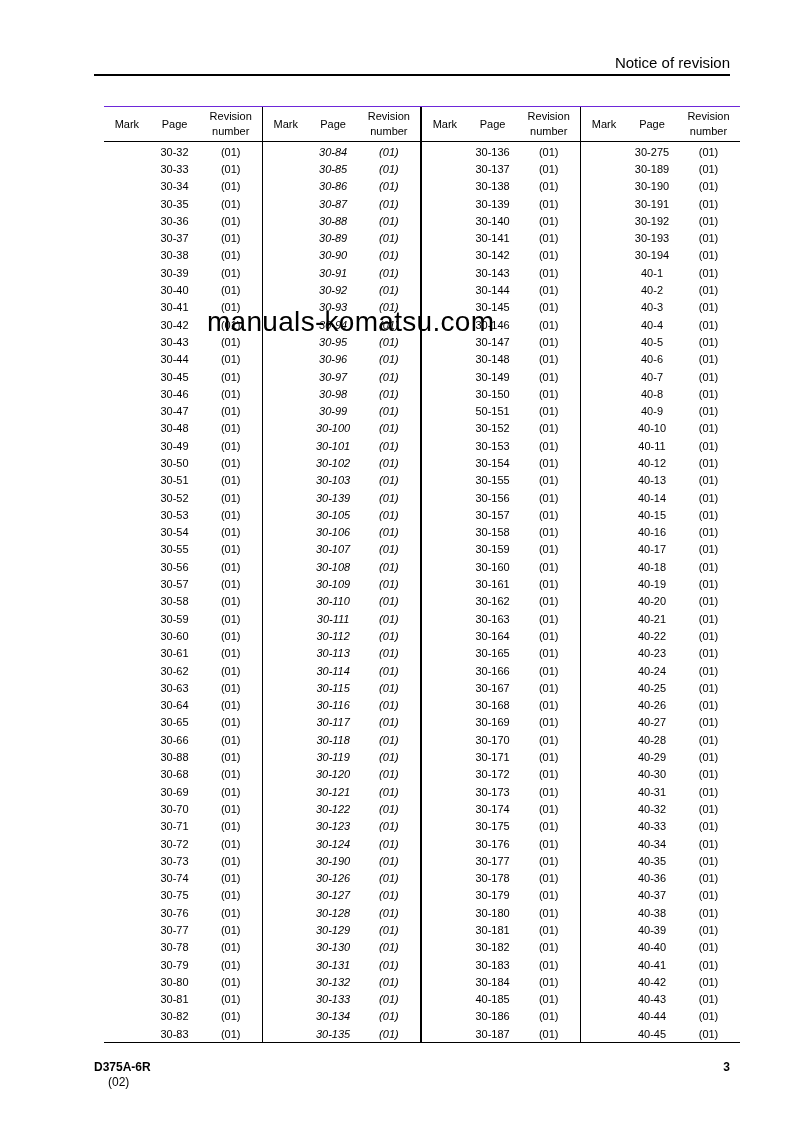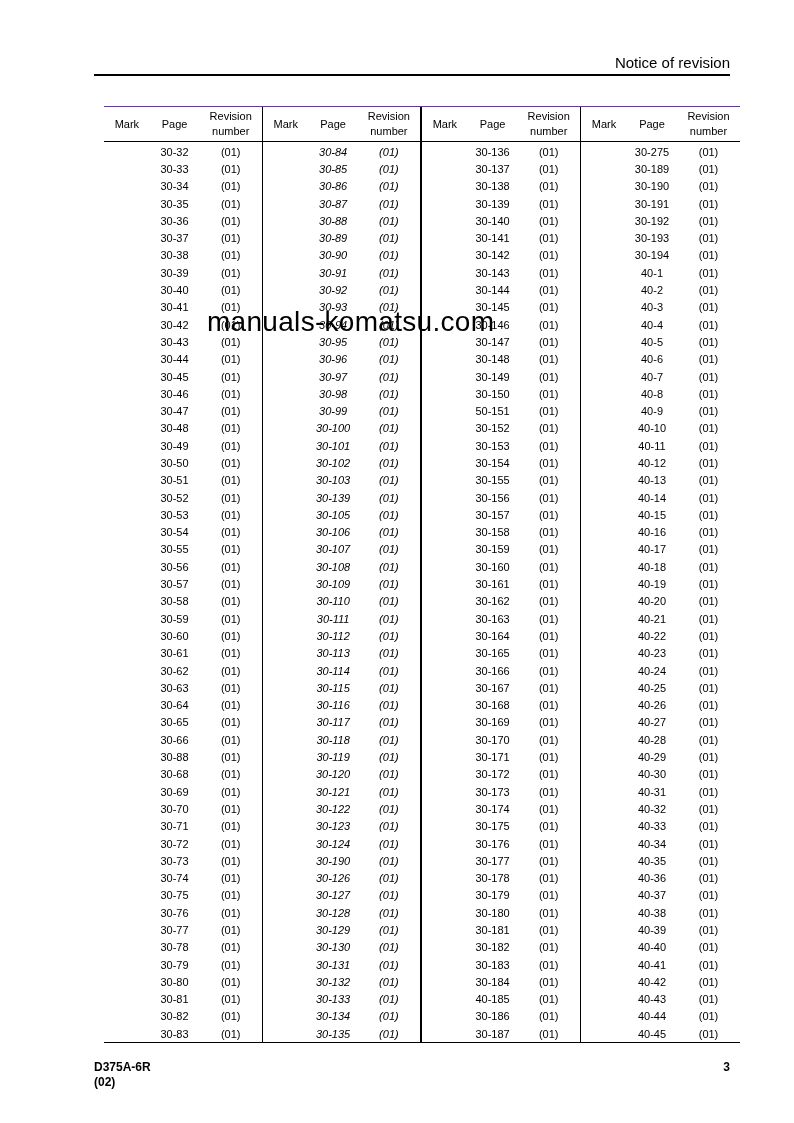--- a/index.html
+++ b/index.html
@@ -16,21 +16,21 @@
   .c2{width:50px;}
   .c3{width:63px;}
   .body{display:flex;}
   .col{width:159px;box-sizing:border-box;padding-top:1px;}
   .col.b1{border-right:1px solid #000;}
   .col.b2{border-right:2px solid #000;font-style:italic;}
   .row{display:flex;height:17.3px;font-size:11px;align-items:center;}
   .row span{display:block;text-align:center;}
   .wm{position:absolute;left:200px;top:306px;font-size:28px;color:#000;letter-spacing:0.3px;margin-left:7px;}
   .foot-model{position:absolute;left:94px;top:1060px;font-size:12px;font-weight:bold;}
-  .foot-rev{position:absolute;left:94px;top:1075px;font-size:12px;font-weight:bold;}
+  .foot-rev{position:absolute;left:108px;top:1075px;font-size:12px;font-weight:normal;}
   .foot-page{position:absolute;right:64px;top:1060px;font-size:12px;font-weight:bold;}
 </style>
 </head>
 <body>
 
 <div class="hdr-title">Notice of revision</div>
 <div class="hdr-rule"></div>
 
 <div class="tbl">
   <div class="head">

